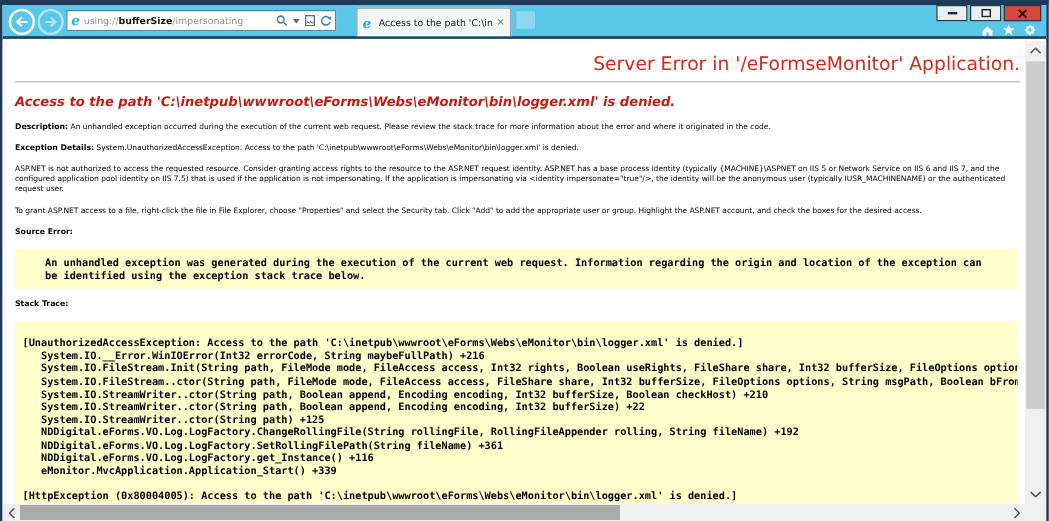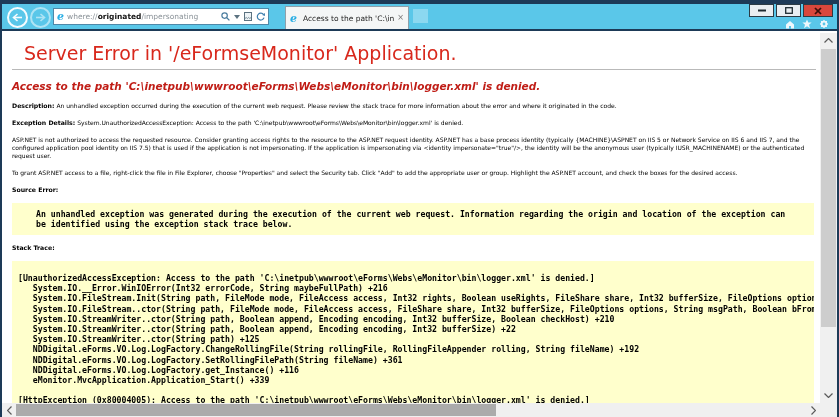--- a/index.html
+++ b/index.html
@@ -22,21 +22,21 @@
   .tab{position:absolute;left:283px;top:2px;width:124px;height:23px;background:#f4f6f6;border:1px solid #8fa0aa;border-bottom:none;display:flex;align-items:center;padding:0 4px;box-sizing:border-box;}
   .tab-title{font-size:7.5px;color:#222;white-space:nowrap;overflow:hidden;flex:1;margin-left:3px;}
   .tab-close{font-size:8px;color:#777;margin-left:3px;line-height:8px;}
   .newtab{position:absolute;left:411px;top:5px;width:15px;height:14px;background:#8cd8f0;}
   .win-controls{position:absolute;top:0;right:4px;display:flex;}
   .win-btn{width:25px;height:13px;background:#e9eef1;border:1px solid #2b3b44;display:flex;align-items:center;justify-content:center;box-sizing:border-box;margin-left:2px;}
   .win-btn.close{width:30px;background:#d8473c;}
   .quick-icons{position:absolute;top:15px;right:8px;display:flex;gap:7px;align-items:center;}
   
   .page{position:absolute;top:29px;left:0;right:17px;bottom:14px;background:#fff;overflow:hidden;padding:0 4px 0 10px;box-sizing:border-box;}
-  .page-title{color:#d8281c;font-size:19px;font-weight:400;margin:9px 0 5px 12px;font-family:"DejaVu Sans",sans-serif;}
+  .page-title{color:#d8281c;font-size:15px;font-weight:400;margin:9px 0 5px 12px;font-family:"DejaVu Sans",sans-serif;text-align:right;}
   .rule{border:none;border-top:1px solid #b9b9b9;margin:0 0 6px 0;}
   .page-subtitle{color:#c01d16;font-size:10.5px;font-style:italic;font-weight:bold;margin:10px 0 10px 0;}
   p.meta{font-size:6px;color:#000;margin:9px 0;line-height:8px;}
   p.meta b{font-size:6.2px;}
   .note{background:#ffffcc;font-family:"DejaVu Sans Mono",monospace;font-weight:bold;font-size:8.2px;line-height:10px;padding:6px 24px;margin:6px 2px 6px 0;white-space:pre-wrap;}
   .stack-box{background:#ffffcc;font-family:"DejaVu Sans Mono",monospace;font-weight:bold;font-size:8.2px;line-height:10.2px;padding:12px 0 4px 6px;margin:6px 2px 0 0;white-space:pre;overflow:hidden;height:220px;}
   
   .vscroll{position:absolute;top:29px;right:0;bottom:14px;width:17px;background:#f0f0f0;}
   .vthumb{position:absolute;top:16px;left:1px;right:1px;height:278px;background:#cdcdcd;}
   .sb-btn{position:absolute;left:0;width:17px;height:15px;display:flex;align-items:center;justify-content:center;}
@@ -64,21 +64,21 @@
       <span>
         <svg width="11" height="9" viewBox="0 0 11 9">
             <path d="M5.5 1 L9.5 4.5 L5.5 8" stroke="#f6fcfe" stroke-width="1.6" fill="none"></path>
             <line x1="1" y1="4.5" x2="9" y2="4.5" stroke="#f6fcfe" stroke-width="1.6"></line>
           </svg>
       </span>
     </div>
 
     <div class="url-bar">
       <span class="ie-ico">e</span>
-      <span class="url-text"><span>where://</span><span class="host">originated</span><span>/impersonating</span></span>
+      <span class="url-text"><span>using://</span><span class="host">bufferSize</span><span>/impersonating</span></span>
       <span class="url-icons">
         <span>
           <svg width="9" height="9" viewBox="0 0 9 9">
               <circle cx="3.6" cy="3.6" r="2.7" fill="none" stroke="#4a7c9e" stroke-width="1.2"></circle>
               <line x1="5.8" y1="5.8" x2="8.4" y2="8.4" stroke="#4a7c9e" stroke-width="1.3"></line>
             </svg>
         </span>
         <span>
           <svg width="6" height="4" viewBox="0 0 6 4">
               <polygon points="0,0 6,0 3,4" fill="#5b7280"></polygon>

